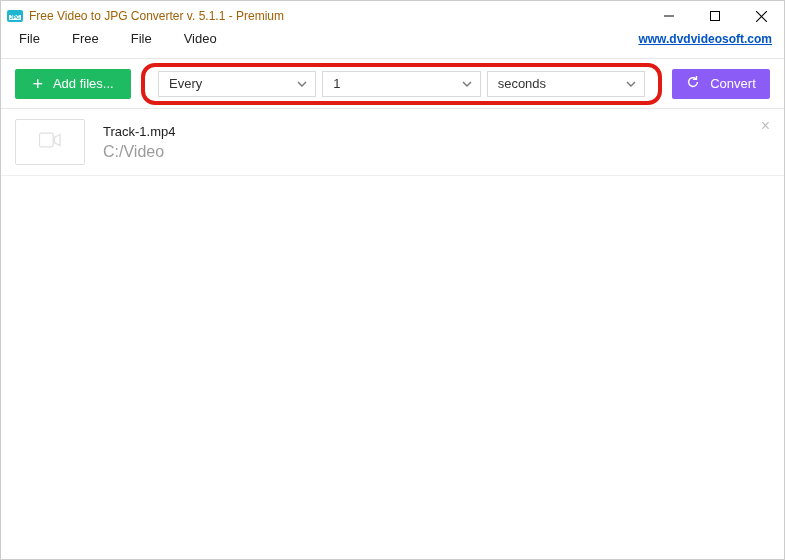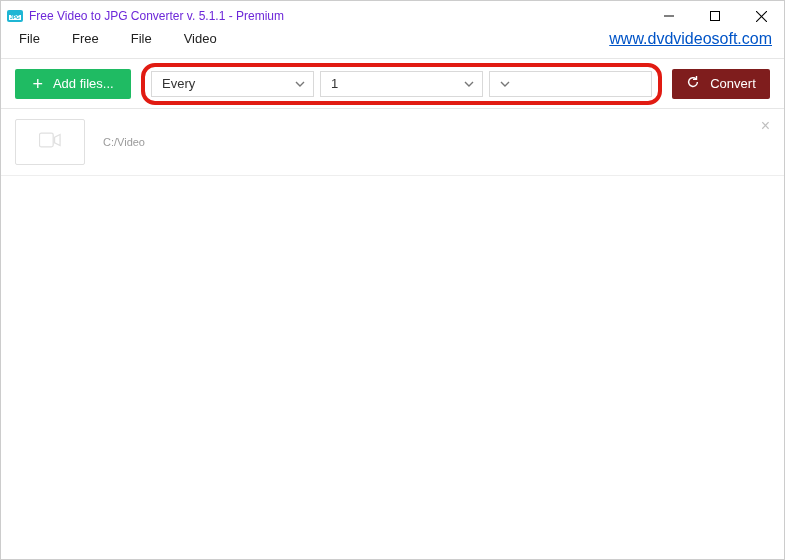--- a/index.html
+++ b/index.html
@@ -1,54 +1,54 @@
 <!DOCTYPE html>
 <html><head>
 <meta charset="utf-8">
 <style>
   * { box-sizing: border-box; margin: 0; padding: 0; font-family: "Segoe UI", Tahoma, sans-serif; }
   body { width: 785px; height: 560px; background: #fff; border: 1px solid #ccc; display: flex; flex-direction: column; overflow: hidden; }
 
   
   .titlebar { height: 30px; display: flex; align-items: center; padding-left: 6px; }
   .titlebar .app-icon { width: 16px; height: 16px; margin-right: 6px; }
-  .titlebar .title { font-size: 12px; color: #6d28d9; flex: 1; }
+  .titlebar .title { font-size: 12px; color: #a16207; flex: 1; }
   .titlebar .winbtns { display: flex; }
   .winbtn { width: 46px; height: 30px; display: flex; align-items: center; justify-content: center; }
   .winbtn svg { width: 10px; height: 10px; }
   .winbtn.close svg { width: 11px; height: 11px; }
 
   
   .menubar { height: 28px; display: flex; align-items: center; padding: 0 12px 12px 18px; border-bottom: 1px solid #e6e6e6; }
   .menubar .menuitem { font-size: 13px; color: #222; margin-right: 32px; }
   .menubar .spacer { flex: 1; }
-  .menubar .link { font-size: 16px; color: #0054c7; text-decoration: underline; }
+  .menubar .link { font-size: 12px; color: #0054c7; text-decoration: underline; font-weight: bold; }
 
   
   .toolbar { height: 50px; display: flex; align-items: center; padding: 0 14px; gap: 10px; border-bottom: 1px solid #e6e6e6; }
   .btn { height: 30px; display: flex; align-items: center; justify-content: center; color: #fff; font-size: 13px; border-radius: 2px; }
   .btn.add { background: #1fbb63; width: 116px; gap: 10px; }
   .btn.add .plus { font-size: 18px; font-weight: 300; line-height: 1; }
-  .btn.convert { background: #7f1d1d; width: 98px; gap: 10px; }
+  .btn.convert { background: #8b5cf6; width: 98px; gap: 10px; }
   .btn.convert svg { width: 14px; height: 14px; }
 
-  .highlight-group { display: flex; align-items: center; gap: 6px; padding: 4px 6px; border: 4px solid #e11b12; border-radius: 14px; flex: 1; }
+  .highlight-group { display: flex; align-items: center; gap: 6px; padding: 4px 13px; border: 4px solid #e11b12; border-radius: 14px; flex: 1; }
   .dropdown { height: 26px; border: 1px solid #d9d9d9; display: flex; align-items: center; padding: 0 8px 0 10px; font-size: 13px; color: #333; background: #fff; flex: 1; position: relative; }
   .dropdown .dd-label { flex: 1; }
   .dropdown .chev { color: #888; }
   .dropdown .chev svg { width: 10px; height: 10px; display: block; }
 
   
   .filelist { flex: 1; background: #fff; overflow: auto; }
   .filerow { display: flex; align-items: center; padding: 10px 14px; border-bottom: 1px solid #eee; position: relative; }
   .thumb { width: 70px; height: 46px; border: 1px solid #e0e0e0; border-radius: 2px; display: flex; align-items: center; justify-content: center; margin-right: 18px; }
   .thumb svg { width: 22px; height: 16px; opacity: 0.45; }
   .fileinfo { flex: 1; }
   .filename { font-size: 13px; color: #222; margin-bottom: 4px; }
-  .filepath { font-size: 11px; color: #9b9b9b; }
+  .filepath { font-size: 16px; color: #9b9b9b; }
   .remove { position: absolute; right: 14px; top: 8px; color: #bfbfbf; font-size: 16px; }
 </style>
 </head>
 <body>
 
 <div class="titlebar">
   <span class="app-icon">
     <svg viewBox="0 0 16 16">
         <rect x="0" y="2" width="16" height="12" rx="2" fill="#1fb6d4"></rect>
         <rect x="2" y="7" width="12" height="5" fill="#fff"></rect>
@@ -102,20 +102,21 @@
     </div>
     <div class="dropdown">
       <span class="dd-label">1</span>
       <span class="chev">
           <svg viewBox="0 0 10 10">
             <polyline points="1,3 5,7 9,3" fill="none" stroke="#777" stroke-width="1.4"></polyline>
           </svg>
         </span>
     </div>
     <div class="dropdown">
+      <span class="dd-label">seconds</span>
       <span class="chev">
           <svg viewBox="0 0 10 10">
             <polyline points="1,3 5,7 9,3" fill="none" stroke="#777" stroke-width="1.4"></polyline>
           </svg>
         </span>
     </div>
   </div>
 
   <div class="btn convert">
     <span>
@@ -132,19 +133,20 @@
   <div class="filerow">
     <div class="thumb">
       <span>
         <svg viewBox="0 0 24 16">
             <rect x="0.5" y="0.5" width="15" height="15" rx="2" fill="none" stroke="#bbb" stroke-width="1.4"></rect>
             <polygon points="17,5 23,2 23,14 17,11" fill="none" stroke="#bbb" stroke-width="1.4"></polygon>
           </svg>
       </span>
     </div>
     <div class="fileinfo">
+      <div class="filename">Track-1.mp4</div>
       <div class="filepath">C:/Video</div>
     </div>
     <span class="remove">
       <span>×</span>
     </span>
   </div>
 </div>
 
 </body></html>

